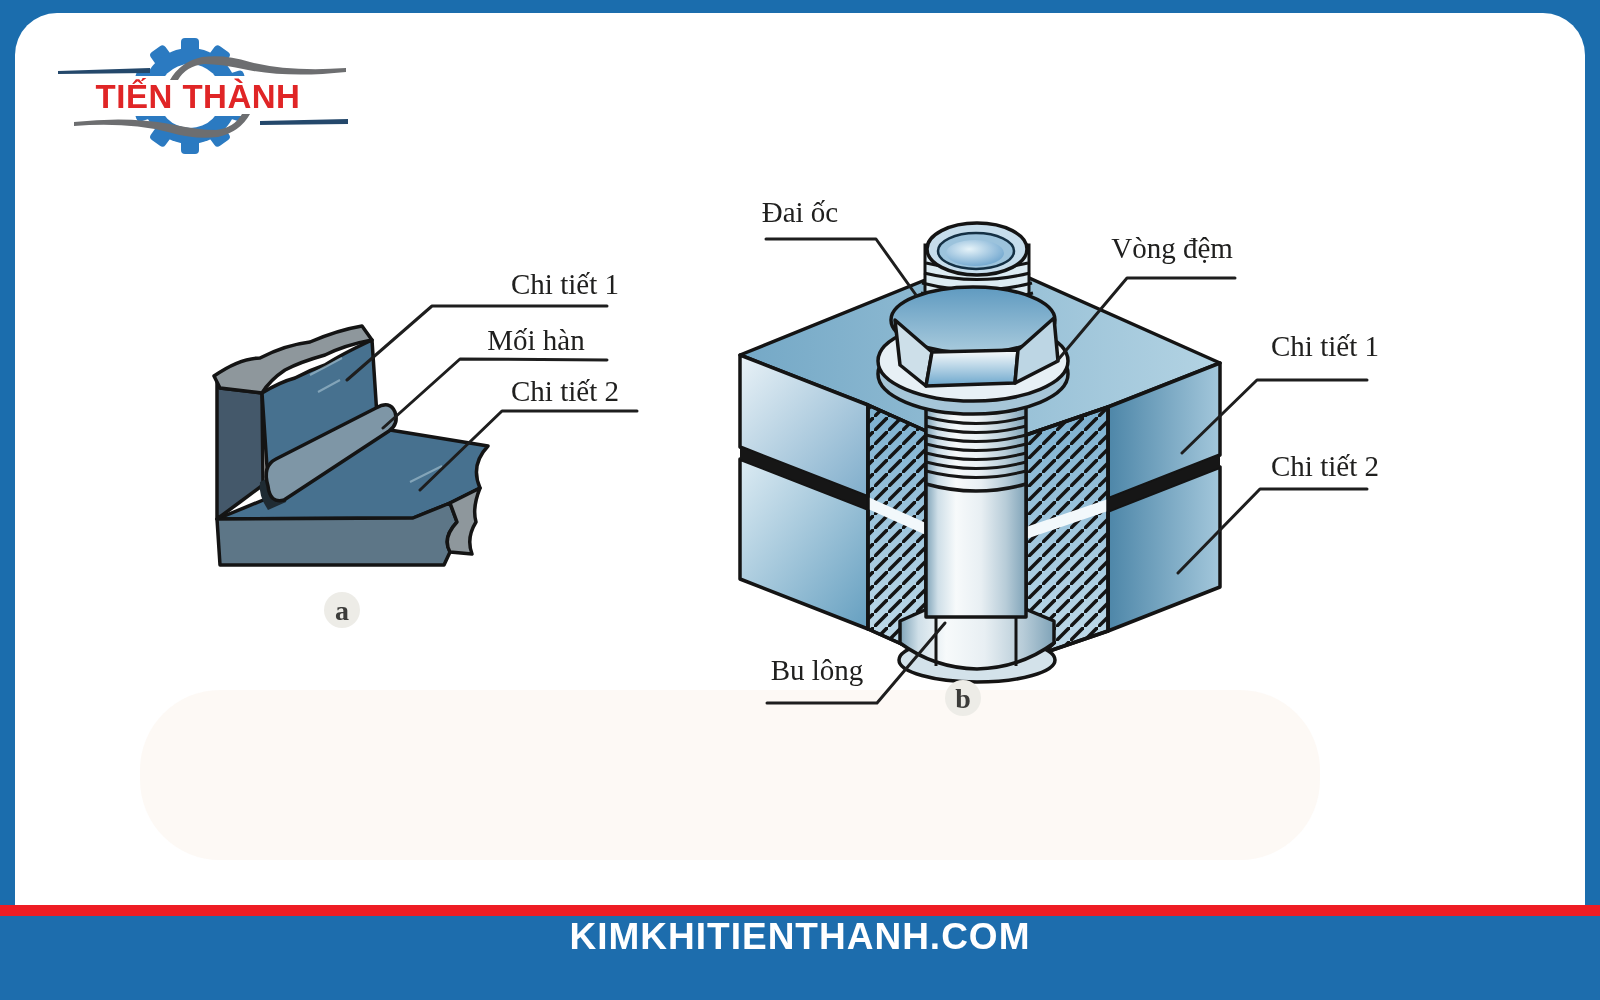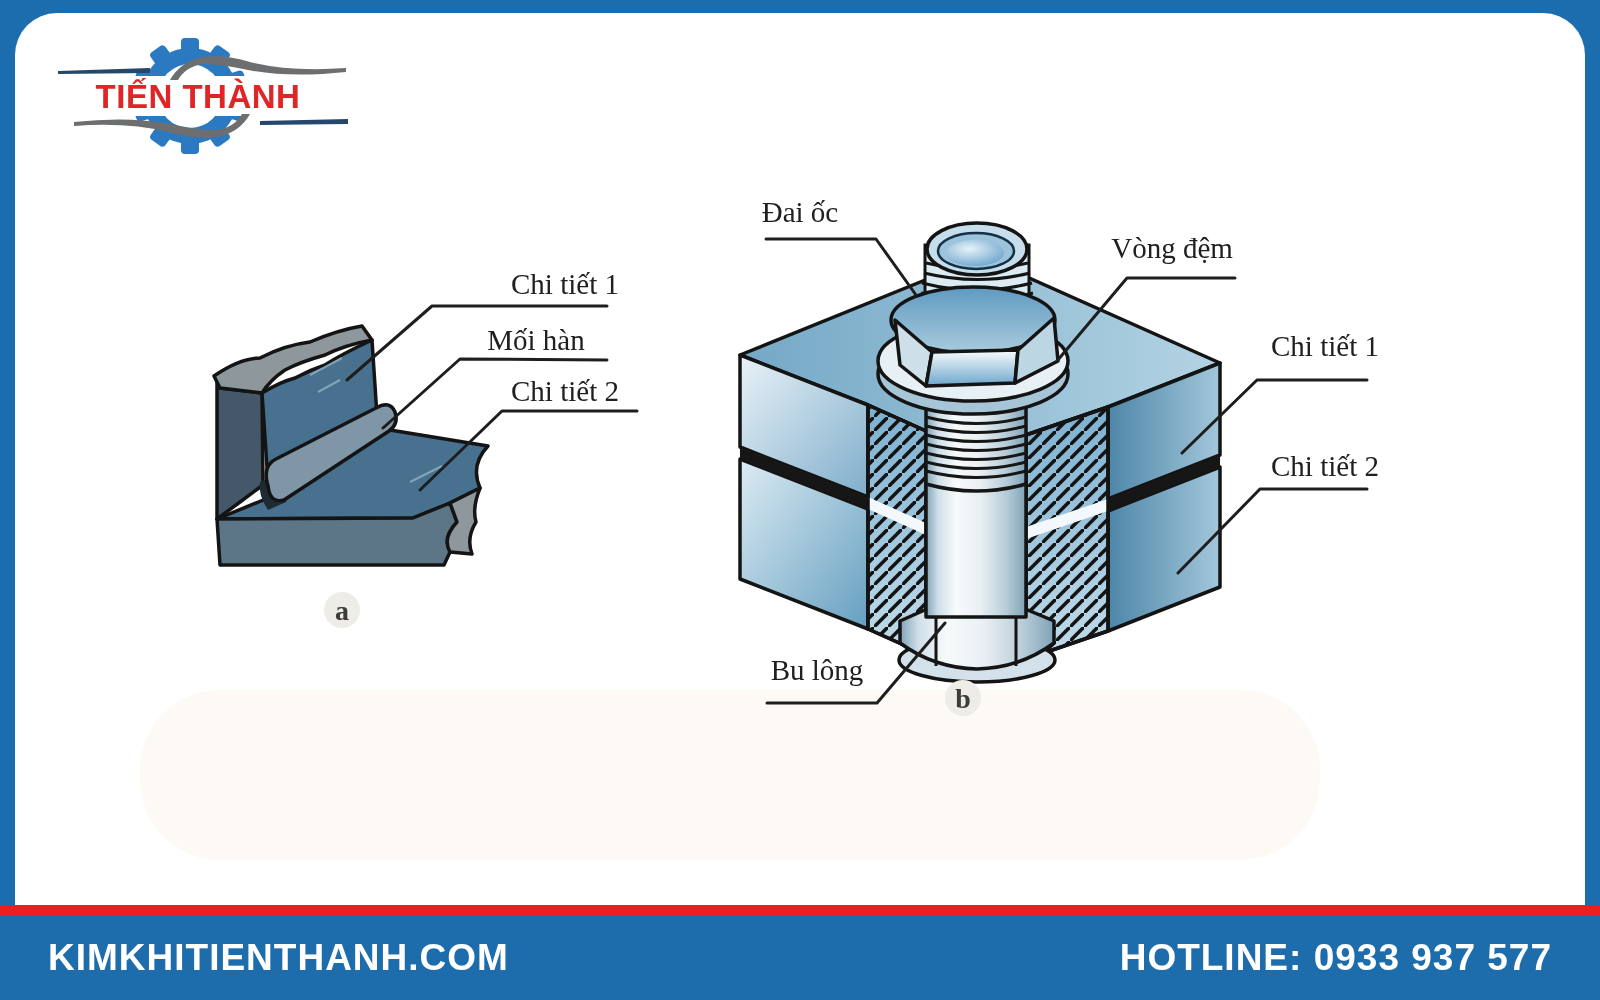--- a/index.html
+++ b/index.html
@@ -29,21 +29,21 @@
     font-weight:bold;font-size:28px;fill:#3c3c3a;
   }
   .leader{fill:none;stroke:#1e1e1e;stroke-width:3;stroke-linejoin:round;stroke-linecap:round;}
   .ol{stroke:#141414;stroke-width:3.5;stroke-linejoin:round;stroke-linecap:round;}
   .stripe{
     position:absolute;left:0;top:905px;width:1600px;height:11px;background:#ee1c23;
   }
   .footer{
     position:absolute;left:0;top:916px;width:1600px;height:84px;background:#1d6dad;
     display:flex;align-items:center;justify-content:space-between;
-    box-sizing:border-box;padding:0 48px;
+    box-sizing:border-box;padding:0 48px;flex-direction:column;
   }
   .footer .site,.footer .hotline{
     color:#ffffff;font-weight:bold;font-size:37px;letter-spacing:1px;
   }
   .brand-text{
     font-family:"Liberation Sans",sans-serif;font-weight:bold;
     font-size:33px;fill:#e02526;letter-spacing:.5px;
   }
 </style>
 </head>
@@ -232,14 +232,13 @@
   <text class="fig-label" x="605" y="311" text-anchor="middle">Chi tiết 2</text>
   <text class="fig-label" x="97" y="515" text-anchor="middle">Bu lông</text>
 
   <circle cx="243" cy="533" r="18" fill="#edece7"></circle>
   <text class="caption-letter" x="243" y="543" text-anchor="middle">b</text>
 </svg>
 
 <div class="stripe"></div>
 <div class="footer">
   <span class="site">KIMKHITIENTHANH.COM</span>
-  <span class="hotline">HOTLINE: 0933 937 577</span>
 </div>
 
 </body></html>

